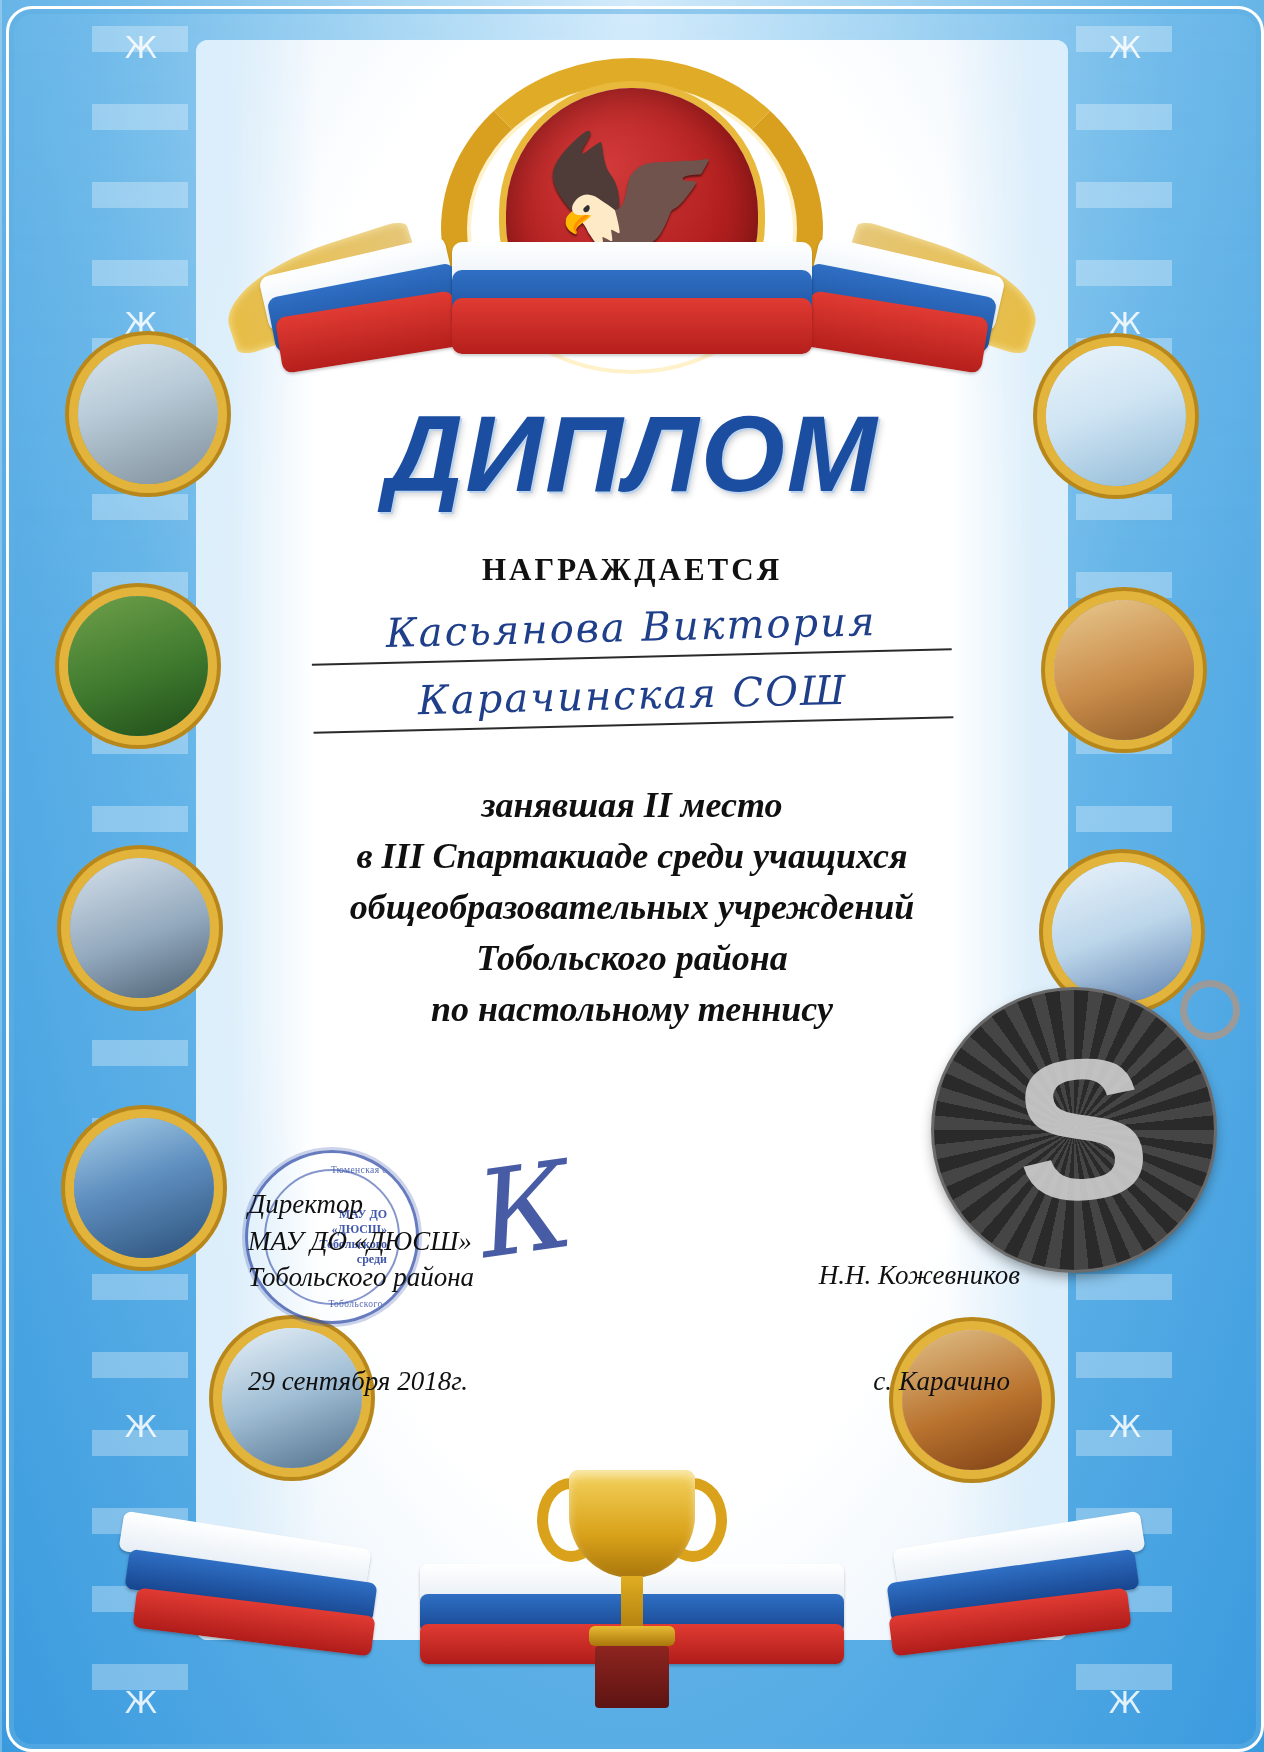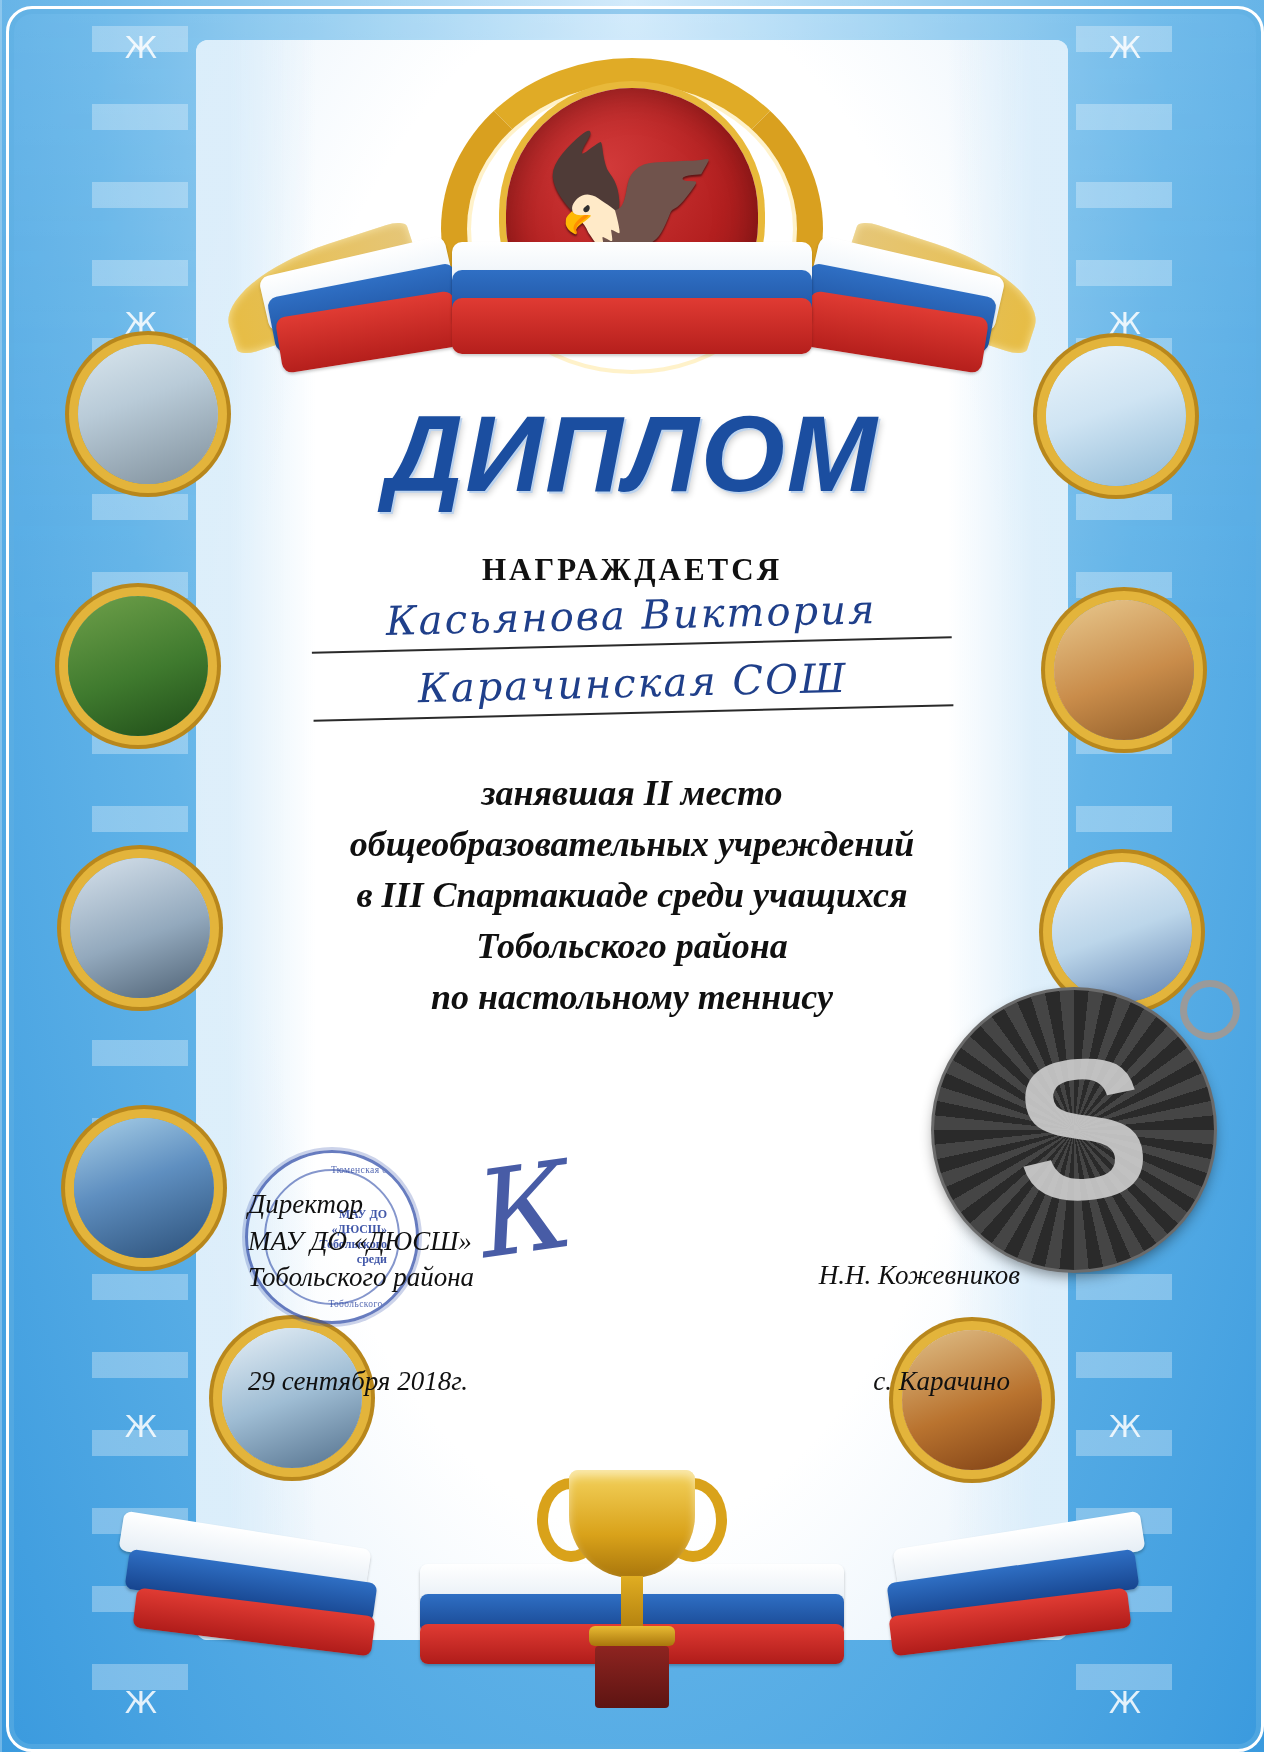--- a/index.html
+++ b/index.html
@@ -228,21 +228,21 @@
     letter-spacing: 2px;
     color: #1b4ea0;
     text-shadow: 2px 2px 0 #bcd3ee, 3px 4px 6px rgba(0,0,0,.18);
     margin: 0 0 44px 0;
   }
   .awarded {
     font-size: 31px;
     font-weight: bold;
     letter-spacing: 3px;
     color: #111;
-    margin-bottom: 4px;
+    margin-bottom: 16px;
   }
 
   .handwritten {
     font-family: "DejaVu Serif", serif;
     font-style: italic;
     color: #1f3f8a;
     font-size: 40px;
     letter-spacing: 2px;
     line-height: 1.15;
     transform: rotate(-1.4deg);
@@ -554,22 +554,22 @@
 
     <div class="awarded">НАГРАЖДАЕТСЯ</div>
 
     <div class="handwritten">
       <span class="hw-line">Касьянова Виктория</span>
       <span class="hw-line second">Карачинская СОШ</span>
     </div>
 
     <div class="body-text">
       <div>занявшая II место</div>
+      <div>в III Спартакиаде среди учащихся</div>
       <div>общеобразовательных учреждений</div>
-      <div>в III Спартакиаде среди учащихся</div>
       <div>Тобольского района</div>
       <div>по настольному теннису</div>
     </div>
   </div>
 
   <div class="stamp">
     <div class="ring"></div>
     <div class="arc-top">Тюменская область</div>
     <div class="core">
       <div>МАУ ДО</div>

